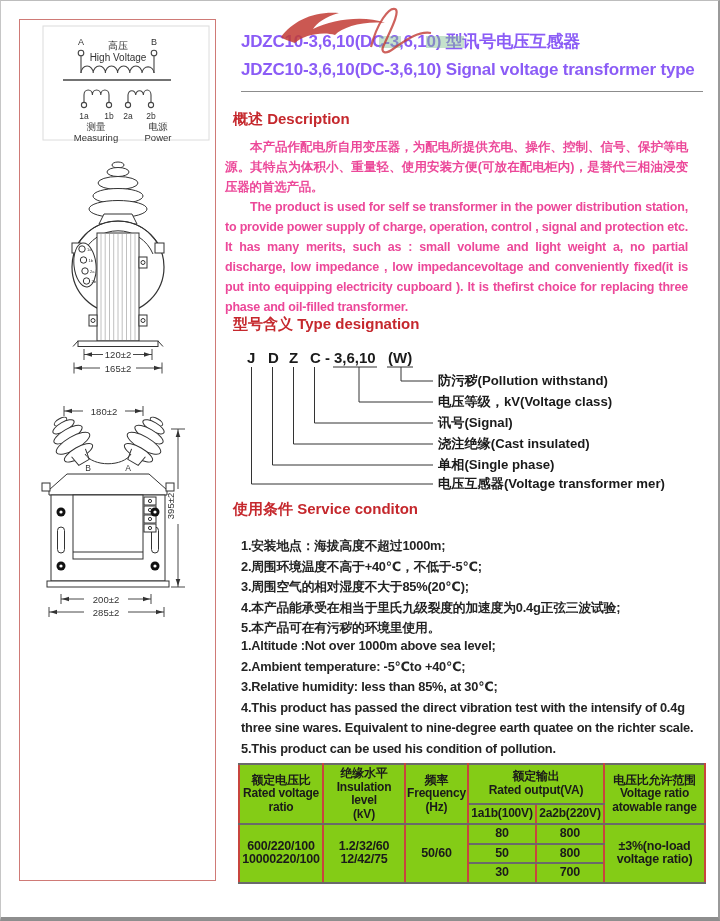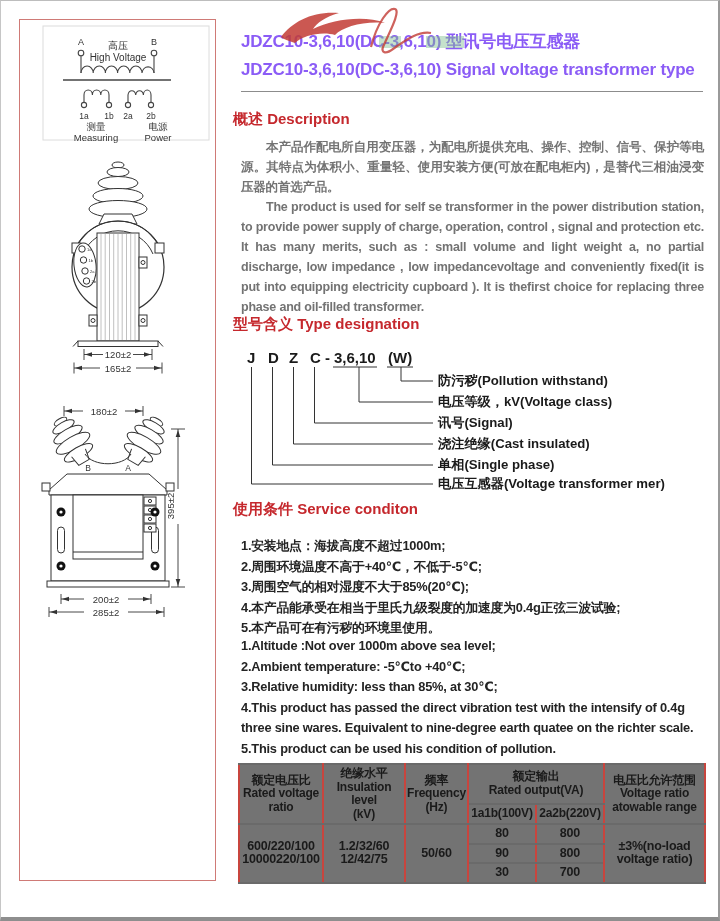--- a/index.html
+++ b/index.html
@@ -4,25 +4,25 @@
 <style>
   html,body{margin:0;padding:0;background:#ffffff;}
   body{font-family:"Liberation Sans","DejaVu Sans",sans-serif;}
   .page{position:relative;width:720px;height:921px;background:#fff;overflow:hidden;box-sizing:border-box;
         border-top:1px solid #bdbdbd;border-left:1px solid #c6c6c6;border-right:2px solid #9a9a9a;border-bottom:4px solid #8e8e8e;}
   .abs{position:absolute;}
   .diagram-panel{position:absolute;left:18px;top:18px;width:195px;height:860px;border:1px solid #cf7a76;background:#fff;}
   .title-block{position:absolute;left:240px;top:27px;width:468px;font-weight:bold;font-size:17px;line-height:28px;color:#8b5cf6;letter-spacing:-0.2px;}
   .title-rule{position:absolute;left:240px;top:90px;width:462px;border-top:1px solid #8c8c8c;}
   .sec-heading{position:absolute;left:232px;font-size:15px;font-weight:bold;color:#c5282d;letter-spacing:0px;}
-  .desc-body{position:absolute;left:240px;top:136px;width:463px;color:#737373;}
+  .desc-body{position:absolute;left:224px;top:136px;width:463px;color:#ec4899;}
   .desc-body p{margin:0;text-indent:2em;font-weight:bold;font-size:12.5px;line-height:20px;text-align:justify;letter-spacing:-0.2px;}
   .svc-list{position:absolute;left:240px;width:463px;color:#242424;font-weight:bold;}
   .svc-list .li{font-size:12.8px;line-height:20.5px;letter-spacing:-0.2px;}
-  .spec-table{position:absolute;left:237px;top:762px;border-collapse:collapse;table-layout:fixed;width:466px;background:#737373;}
+  .spec-table{position:absolute;left:237px;top:762px;border-collapse:collapse;table-layout:fixed;width:466px;background:#84cc16;}
   .spec-table th,.spec-table td{border-left:2px solid #c8453e;border-right:2px solid #c8453e;border-top:2px solid #6a6a6a;border-bottom:2px solid #6a6a6a;
       font-size:12px;line-height:13.5px;font-weight:bold;color:#1a1a1a;text-align:center;vertical-align:middle;white-space:pre-line;padding:2px 0;letter-spacing:-0.2px;}
   .spec-table td.val{font-size:12.5px;}
   .watermark{position:absolute;left:560px;top:892px;width:152px;text-align:right;font-size:17px;color:#c9c9c9;letter-spacing:0.5px;}
   svg text{font-family:"Liberation Sans","DejaVu Sans",sans-serif;}
 </style>
 </head>
 <body>
 
 <div class="page">
@@ -328,21 +328,21 @@
 10000220/100</td>
       <td class="val" rowspan="3">1.2/32/60
 12/42/75</td>
       <td class="val" rowspan="3">50/60</td>
       <td class="val">80</td>
       <td class="val">800</td>
       <td class="val" rowspan="3">±3%(no-load
 voltage ratio)</td>
     </tr>
     <tr style="height:19px;">
-      <td class="val">90</td>
+      <td class="val">50</td>
       <td class="val">800</td>
     </tr>
     <tr style="height:19px;">
       <td class="val">30</td>
       <td class="val">700</td>
     </tr>
   </tbody>
     </table>
 
 

